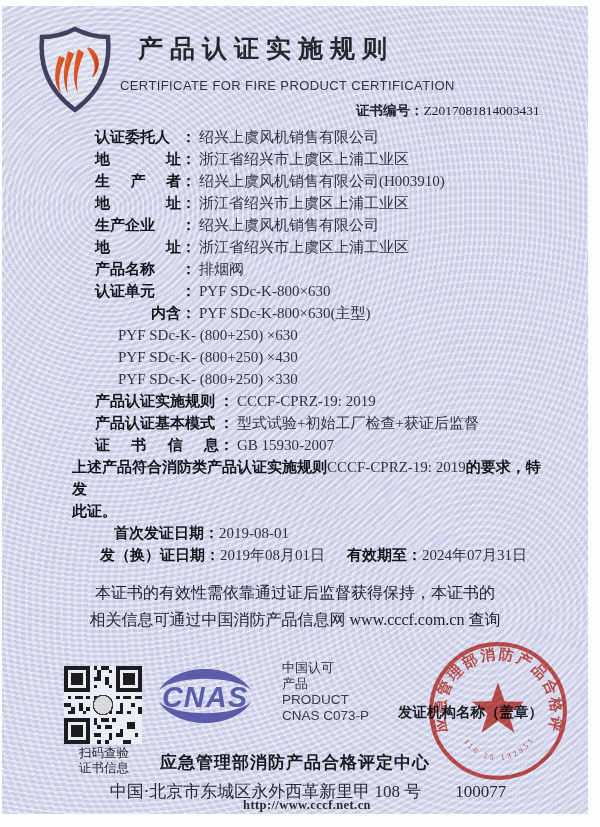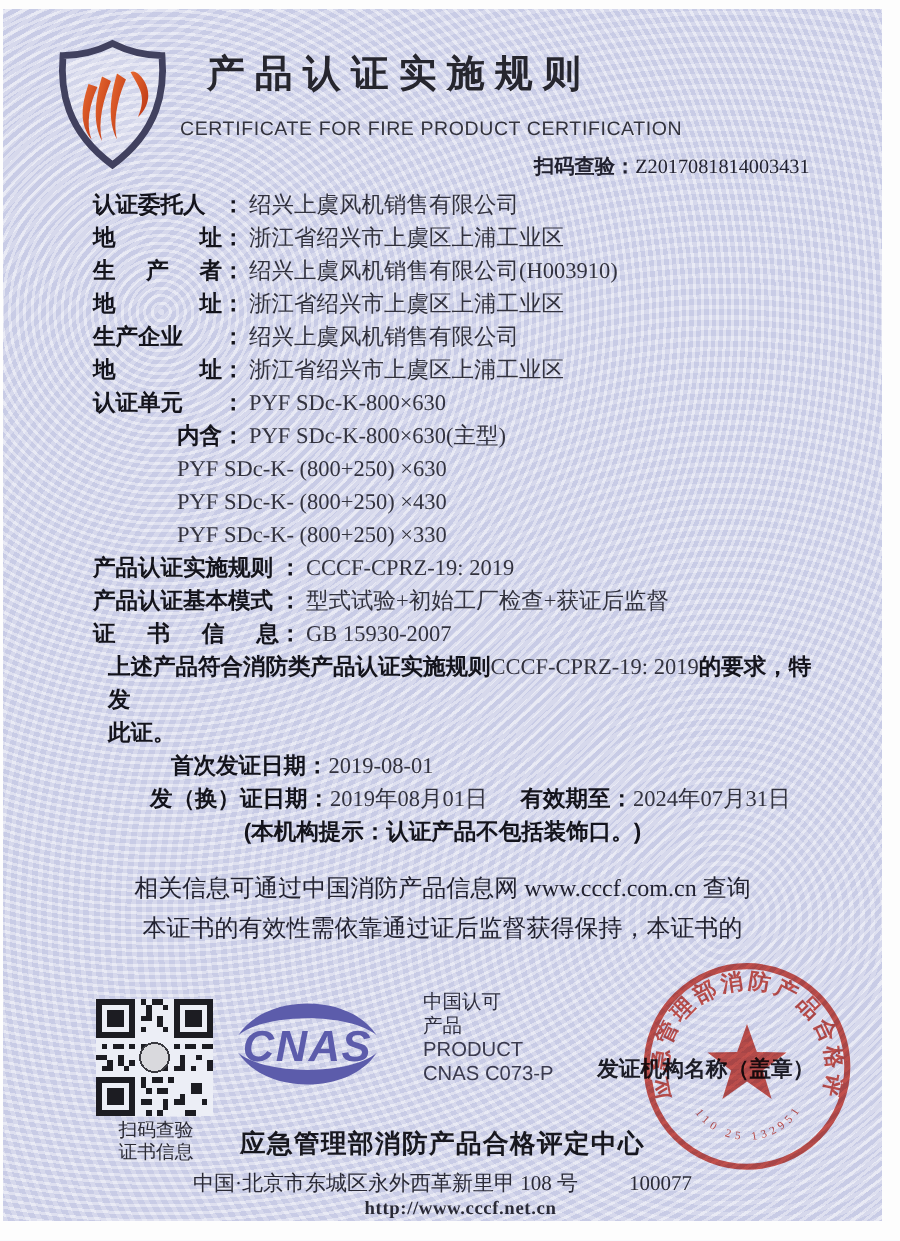--- a/index.html
+++ b/index.html
@@ -16,21 +16,21 @@
   
   .logo { position:absolute; left:33px; top:20px; }
   .head-titles { position:absolute; left:118px; top:26px; width:292px; text-align:center; }
   .title-cn { font-size:25px; font-weight:700; letter-spacing:7px; color:#26262e; white-space:nowrap; }
   .title-en { margin-top:13px; font-size:13px; letter-spacing:.4px; color:#33333d;
     font-family:"Liberation Sans","DejaVu Sans",sans-serif; white-space:nowrap; }
   .cert-no { position:absolute; left:354px; top:96px; font-size:13.5px; color:#222230; }
   .cert-no .lab { font-weight:700; }
   
   .main { position:absolute; left:0; top:120px; width:100%; }
-  .row { padding-left:60px; height:22px; line-height:22px; font-size:15px; white-space:nowrap; }
+  .row { padding-left:93px; height:22px; line-height:22px; font-size:15px; white-space:nowrap; }
   .lbl { display:inline-block; width:86px; font-family:"Liberation Sans","DejaVu Sans",sans-serif;
     font-weight:700; color:#14141c; vertical-align:top; }
   .lbl.spread { text-align:justify; text-align-last:justify; }
   .lbl.right { text-align:right; }
   .lbl.wide { width:124px; }
   .colon { display:inline-block; width:14px; font-weight:700; color:#14141c; }
   .val { color:#32323e; margin-left:4px; }
   .row.indent { padding-left:112px; }
   .statement { padding-left:70px; padding-right:44px; font-size:15px; line-height:22px;
     font-family:"Liberation Sans","DejaVu Sans",sans-serif; font-weight:700; color:#14141c; }
@@ -49,22 +49,22 @@
   .qr-cap { position:absolute; left:52px; top:96px; width:100px; text-align:center;
     font-size:12.5px; line-height:15px; color:#2a2a34; }
   .cnas { position:absolute; left:150px; top:12px; }
   .cnas-lines { position:absolute; left:280px; top:10px; font-size:13px; line-height:16px; color:#2e2e3e; }
   .cnas-lines .latin { font-family:"Liberation Sans","DejaVu Sans",sans-serif; font-size:13.5px; color:#3a3a4e; }
   .issuer { position:absolute; left:396px; top:53px; font-size:14.5px; font-weight:700;
     color:#1c1c26; z-index:1; white-space:nowrap; }
   .stamp { position:absolute; left:420px; top:-14px; z-index:2; opacity:.88; mix-blend-mode:multiply; }
   .org { position:absolute; left:0; top:101px; width:100%; text-align:center;
     font-size:17px; font-weight:700; letter-spacing:1px; color:#18181f; }
-  .addr { position:absolute; left:0; top:130px; width:100%; text-align:center;
-    font-size:14px; color:#2a2a36; }
+  .addr { position:absolute; left:13px; top:130px; width:100%; text-align:center;
+    font-size:17px; color:#2a2a36; }
   .addr .pc { margin-left:34px; }
   .url { position:absolute; left:12px; top:148px; width:100%; text-align:center;
     font-size:12.5px; font-weight:700; color:#2a2a36; letter-spacing:.4px; }
 </style>
 </head>
 <body>
 
 <div class="paper">
 
   <svg class="logo" width="80" height="88" viewBox="0 0 80 88">
@@ -80,51 +80,51 @@
     <path d="M43,23 C38,40 37,55 43,67 C40,54 44,38 49,27 Z" fill="url(#fl)"></path>
     <path d="M52,22 C58,33 63,38 57,52 C66,44 66,32 58,24 C56,22 54,21 52,22 Z" fill="url(#fl)"></path>
   </svg>
 
   <div class="head-titles">
     <div class="title-cn">产品认证实施规则</div>
     <div class="title-en">CERTIFICATE FOR FIRE PRODUCT CERTIFICATION</div>
   </div>
 
   <div class="cert-no">
-    <span class="lab">扫码查验：</span><span>Z2017081814003431</span>
+    <span class="lab">证书编号：</span><span>Z2017081814003431</span>
   </div>
 
   <div class="main">
     <div class="row"><span class="lbl">认证委托人</span><span class="colon">：</span><span class="val">绍兴上虞风机销售有限公司</span></div>
     <div class="row"><span class="lbl spread">地址</span><span class="colon">：</span><span class="val">浙江省绍兴市上虞区上浦工业区</span></div>
     <div class="row"><span class="lbl spread">生产者</span><span class="colon">：</span><span class="val">绍兴上虞风机销售有限公司(H003910)</span></div>
     <div class="row"><span class="lbl spread">地址</span><span class="colon">：</span><span class="val">浙江省绍兴市上虞区上浦工业区</span></div>
     <div class="row"><span class="lbl">生产企业</span><span class="colon">：</span><span class="val">绍兴上虞风机销售有限公司</span></div>
     <div class="row"><span class="lbl spread">地址</span><span class="colon">：</span><span class="val">浙江省绍兴市上虞区上浦工业区</span></div>
+    <div class="row"><span class="lbl">产品名称</span><span class="colon">：</span><span class="val">排烟阀</span></div>
     <div class="row"><span class="lbl">认证单元</span><span class="colon">：</span><span class="val">PYF SDc-K-800×630</span></div>
 
     <div class="row"><span class="lbl right">内含</span><span class="colon">：</span><span class="val">PYF SDc-K-800×630(主型)</span></div>
     <div class="row indent"><span class="val">PYF SDc-K- (800+250) ×630</span></div>
     <div class="row indent"><span class="val">PYF SDc-K- (800+250) ×430</span></div>
     <div class="row indent"><span class="val">PYF SDc-K- (800+250) ×330</span></div>
 
     <div class="row"><span class="lbl wide">产品认证实施规则</span><span class="colon">：</span><span class="val">CCCF-CPRZ-19: 2019</span></div>
     <div class="row"><span class="lbl wide">产品认证基本模式</span><span class="colon">：</span><span class="val">型式试验+初始工厂检查+获证后监督</span></div>
     <div class="row"><span class="lbl wide spread">证书信息</span><span class="colon">：</span><span class="val">GB 15930-2007</span></div>
 
     <div class="statement"><span>上述产品符合消防类产品认证实施规则</span><span class="code">CCCF-CPRZ-19: 2019</span><span>的要求，特发</span></div>
     <div class="statement">此证。</div>
 
     <div class="date-first"><span class="blab">首次发证日期：</span><span class="dval">2019-08-01</span></div>
     <div class="date-issue"><span class="blab">发（换）证日期：</span><span class="dval">2019年08月01日</span><span class="gap2"></span><span class="blab">有效期至：</span><span class="dval">2024年07月31日</span></div>
-    <div class="note">(本机构提示：认证产品不包括装饰口。)</div>
 
     <div class="notice">
+      <div>本证书的有效性需依靠通过证后监督获得保持，本证书的</div>
       <div>相关信息可通过中国消防产品信息网 www.cccf.com.cn 查询</div>
-      <div>本证书的有效性需依靠通过证后监督获得保持，本证书的</div>
     </div>
   </div>
 
   <div class="footer">
 
     <svg class="qr" width="78" height="78" viewBox="0 0 21 21" shape-rendering="crispEdges">
       <rect x="0" y="0" width="21" height="21" fill="#eceef6"></rect>
       <g fill="#1c1c22">
         <rect x="0" y="0" width="7" height="7"></rect>
           <rect x="14" y="0" width="7" height="7"></rect>

